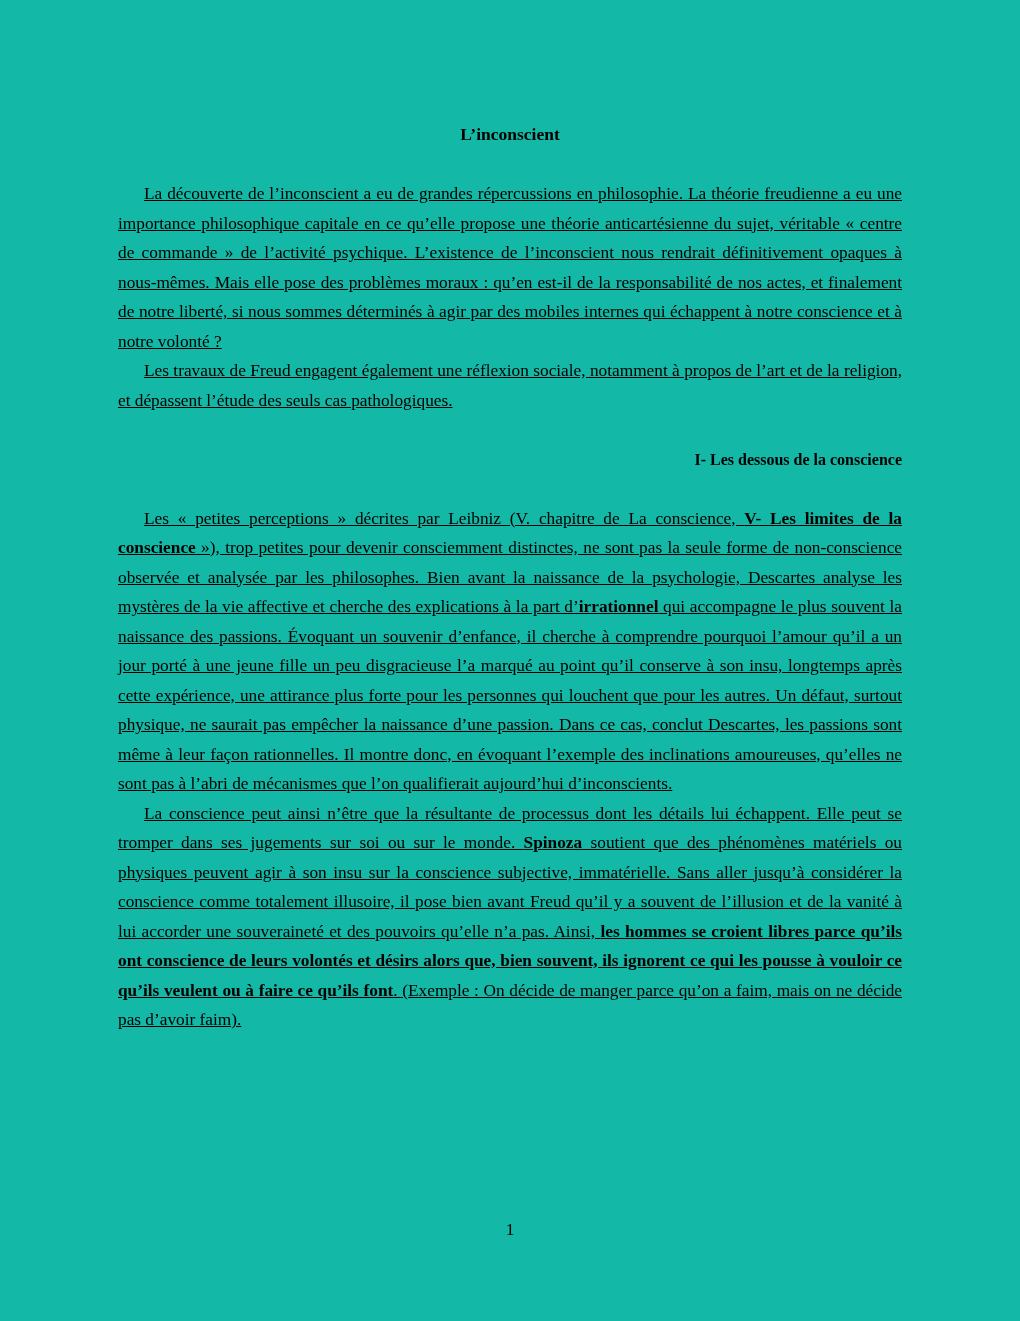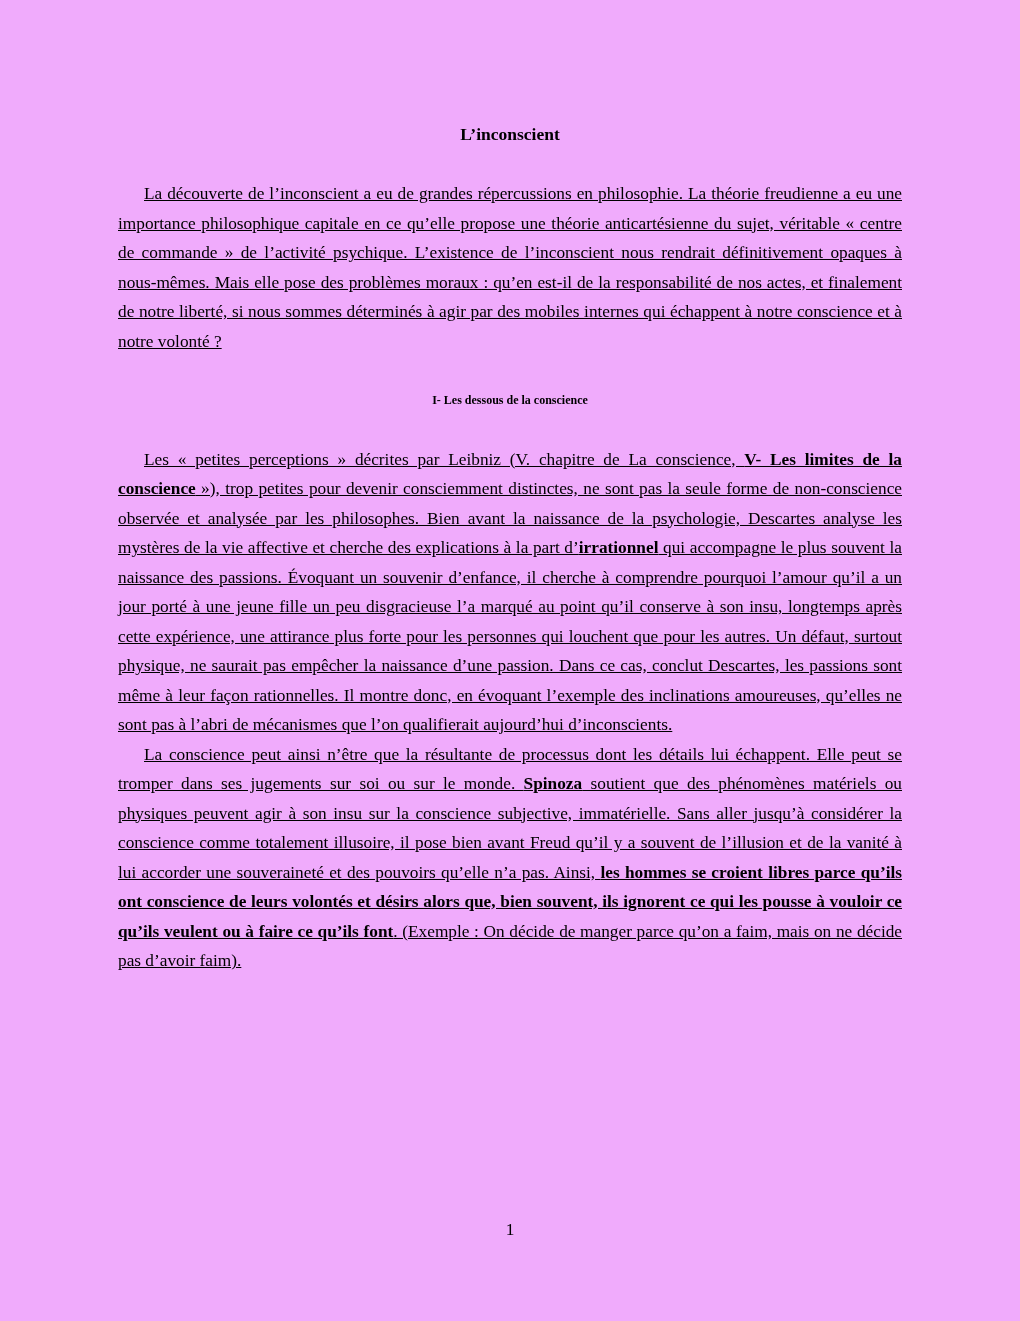--- a/index.html
+++ b/index.html
@@ -5,21 +5,21 @@
 <style>
   html, body {
     margin: 0;
     padding: 0;
     background: #ffffff;
   }
   .page {
     position: relative;
     width: 1020px;
     height: 1321px;
-    background: #f0abfc;
+    background: #14b8a6;
     margin: 0 auto;
     overflow: hidden;
     font-family: "Liberation Serif", "DejaVu Serif", serif;
     color: #000000;
     -webkit-font-smoothing: antialiased;
   }
   .content {
     position: absolute;
     left: 118px;
     top: 0;
@@ -48,24 +48,24 @@
     margin: 0;
     text-indent: 26px;
     text-align: justify;
     text-justify: inter-word;
     text-decoration: underline;
   }
   .para.last-of-block {
     text-align-last: left;
   }
   .section-heading {
-    font-size: 12px;
+    font-size: 16px;
     line-height: 29.5px;
     font-weight: bold;
-    text-align: center;
+    text-align: right;
     margin: 0;
   }
   b, .bold {
     font-weight: bold;
   }
   .page-number {
     position: absolute;
     left: 0;
     right: 0;
     top: 1218px;
@@ -81,20 +81,21 @@
 <div class="page">
 
   <div class="content">
 
     <h1 class="doc-title">L’inconscient</h1>
 
     <div class="spacer-line"></div>
 
     <div class="para-block">
       <p class="para"><span>La découverte de l’inconscient a eu de grandes répercussions en philosophie. La théorie freudienne a eu une importance philosophique capitale en ce qu’elle propose une théorie anticartésienne du sujet, véritable « centre de commande » de l’activité psychique. L’existence de l’inconscient nous rendrait définitivement opaques à nous-mêmes. Mais elle pose des problèmes moraux : qu’en est-il de la responsabilité de nos actes, et finalement de notre liberté, si nous sommes déterminés à agir par des mobiles internes qui échappent à notre conscience et à notre volonté ?</span></p>
+      <p class="para last-of-block"><span>Les travaux de Freud engagent également une réflexion sociale, notamment à propos de l’art et de la religion, et dépassent l’étude des seuls cas pathologiques.</span></p>
     </div>
 
     <div class="spacer-line"></div>
 
     <h2 class="section-heading">I- Les dessous de la conscience</h2>
 
     <div class="spacer-line"></div>
 
     <div class="para-block">
       <p class="para"><span>Les « petites perceptions » décrites par Leibniz (V. chapitre de La conscience, </span><b>V- Les limites de la conscience</b><span> »), trop petites pour devenir consciemment distinctes, ne sont pas la seule forme de non-conscience observée et analysée par les philosophes. Bien avant la naissance de la psychologie, Descartes analyse les mystères de la vie affective et cherche des explications à la part d’</span><b>irrationnel</b><span> qui accompagne le plus souvent la naissance des passions. Évoquant un souvenir d’enfance, il cherche à comprendre pourquoi l’amour qu’il a un jour porté à une jeune fille un peu disgracieuse l’a marqué au point qu’il conserve à son insu, longtemps après cette expérience, une attirance plus forte pour les personnes qui louchent que pour les autres. Un défaut, surtout physique, ne saurait pas empêcher la naissance d’une passion. Dans ce cas, conclut Descartes, les passions sont même à leur façon rationnelles. Il montre donc, en évoquant l’exemple des inclinations amoureuses, qu’elles ne sont pas à l’abri de mécanismes que l’on qualifierait aujourd’hui d’inconscients.</span></p>

